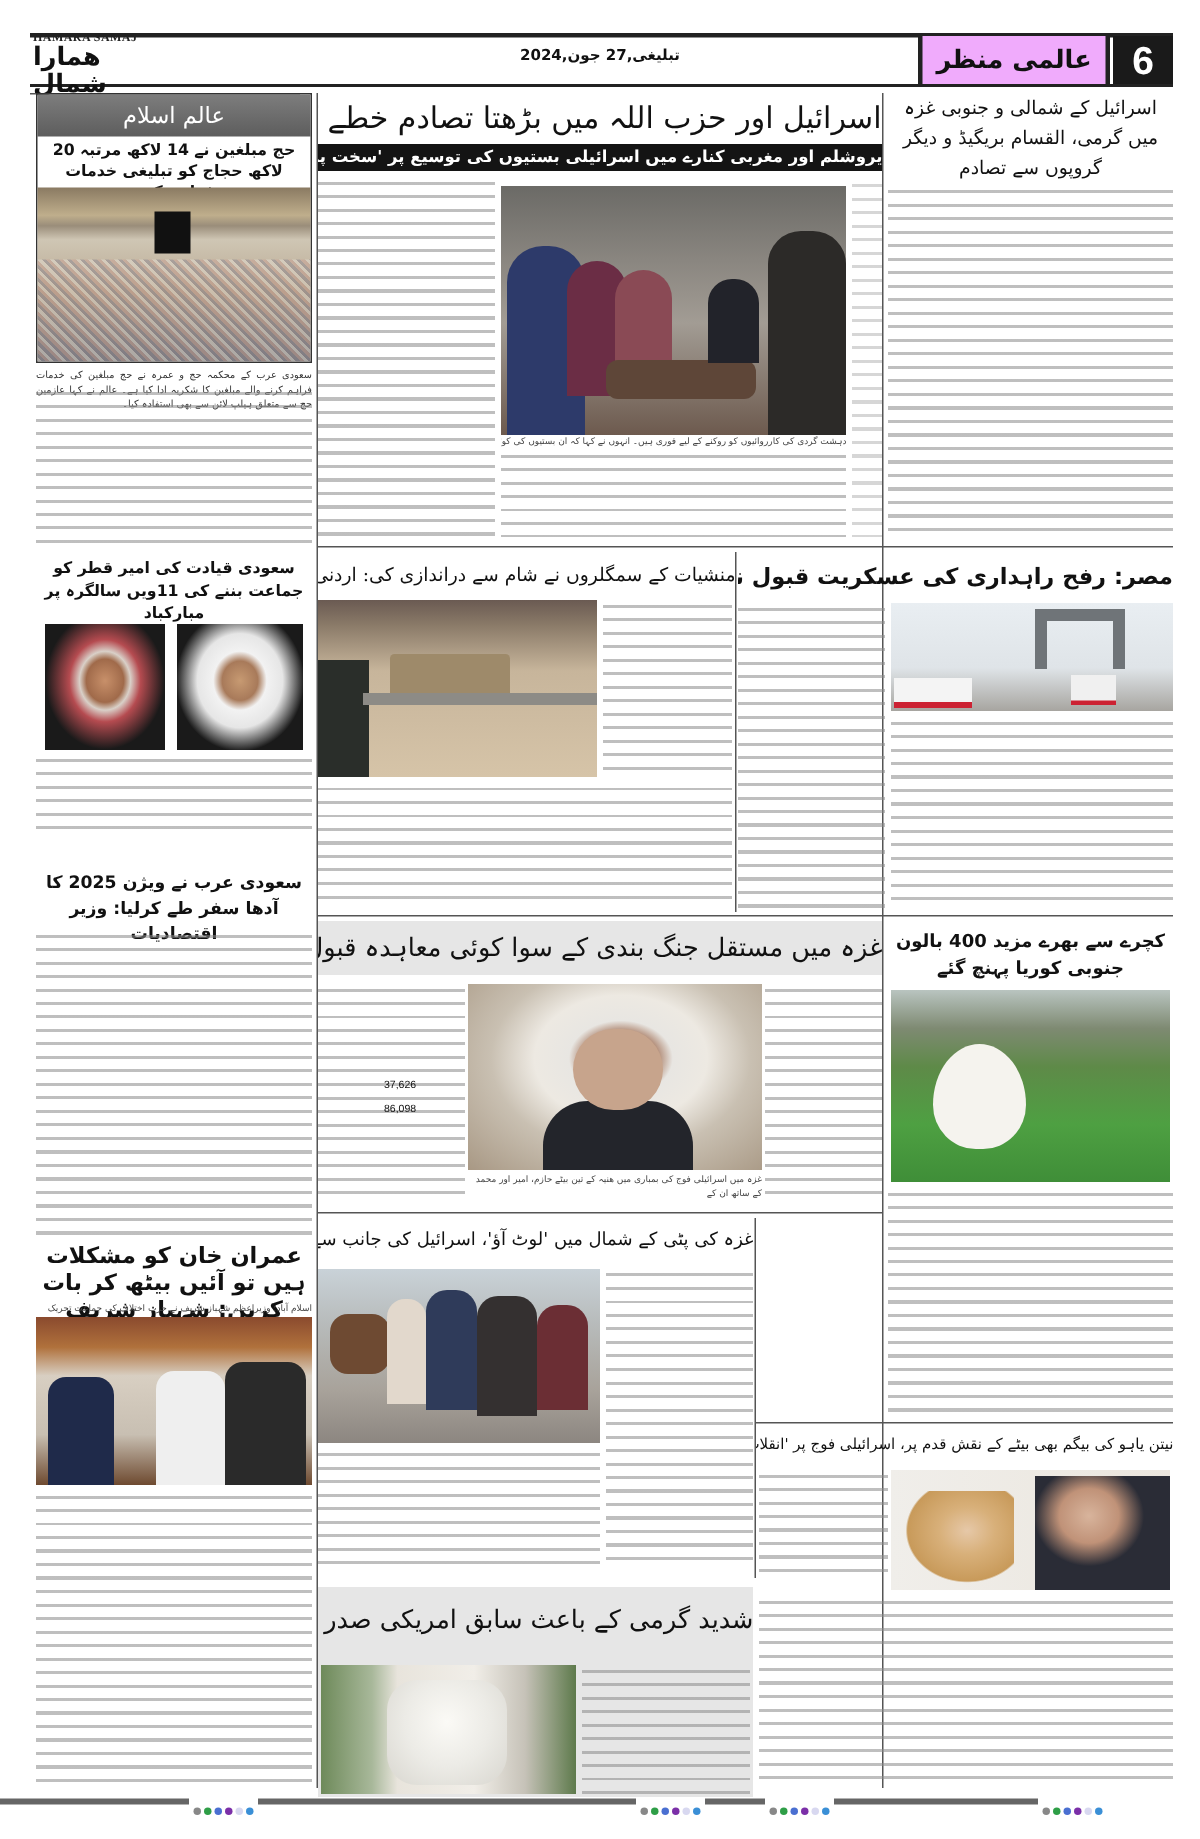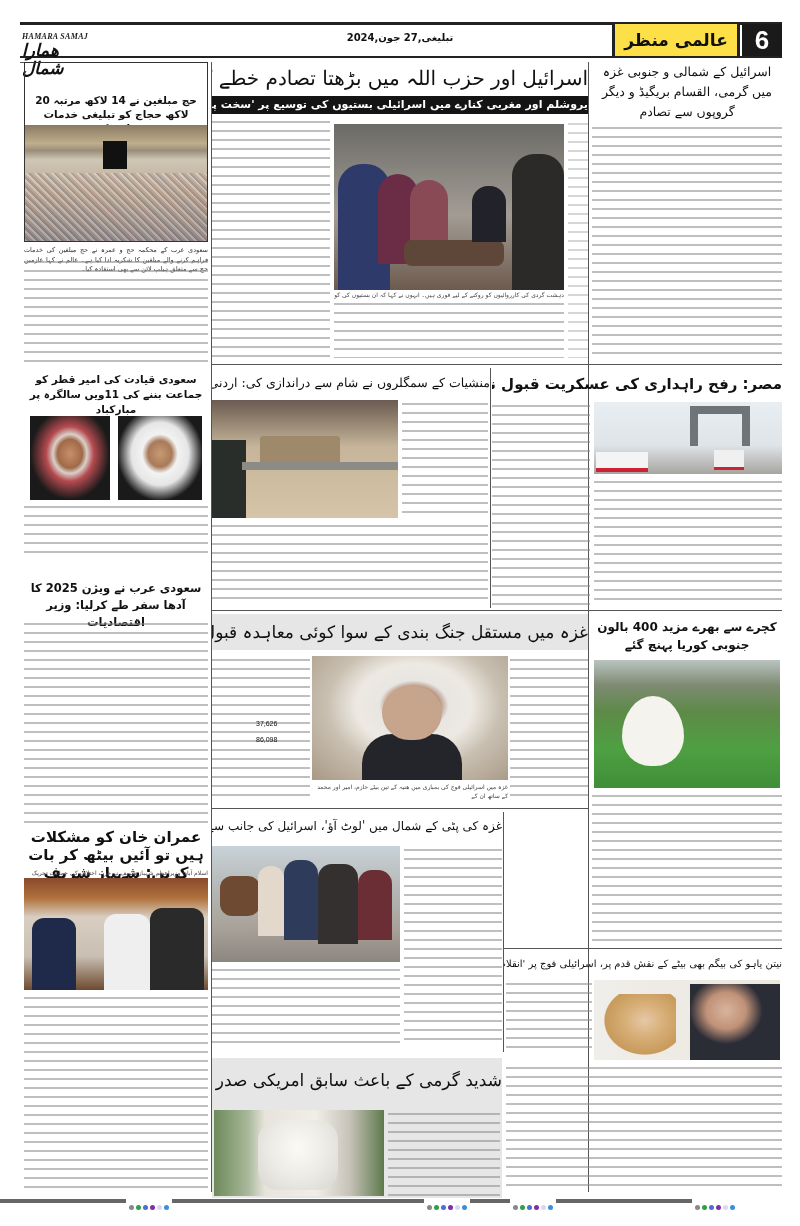--- a/index.html
+++ b/index.html
@@ -1,25 +1,25 @@
 <!DOCTYPE html>
 <html><head>
 <meta charset="utf-8">
 <style>
   * { box-sizing: border-box; margin: 0; padding: 0; }
   html, body { width: 800px; height: 1226px; background: #ffffff; overflow: hidden; }
   body { position: relative; font-family: "DejaVu Sans", sans-serif; color: #111; }
   .abs { position: absolute; }
   
   .masthead { left: 20px; top: 22px; width: 762px; height: 36px; border-top: 3px solid #222; border-bottom: 2px solid #222; }
-  .logo { left: 22px; top: 32px; width: 78px; height: 32px; font-style: italic; }
+  .logo { left: 22px; top: 20px; width: 78px; height: 32px; }
   .logo-en { font-family: "Liberation Serif", serif; font-weight: bold; font-size: 8px; color: #222; letter-spacing: 0.3px; white-space: nowrap; }
   .logo-ur { font-family: "DejaVu Sans", sans-serif; font-weight: bold; font-size: 17px; color: #111; line-height: 18px; direction: rtl; text-align: left; }
   .date { left: 300px; top: 32px; width: 200px; text-align: center; font-size: 10px; font-weight: bold; direction: rtl; }
-  .section-box { left: 612px; top: 24px; width: 128px; height: 32px; border-left: 3px solid #222; border-right: 3px solid #222; background: #fde047; }
+  .section-box { left: 612px; top: 24px; width: 128px; height: 32px; border-left: 3px solid #222; border-right: 3px solid #222; background: #f0abfc; }
   .section-title { font-size: 17px; font-weight: bold; text-align: center; line-height: 32px; direction: rtl; }
   .page-num { left: 742px; top: 24px; width: 40px; height: 32px; background: #1a1a1a; color: #fff; font-family: "Liberation Sans", sans-serif; font-weight: bold; font-size: 26px; text-align: center; line-height: 32px; }
   .rule { height: 1px; background: #555; }
   .vrule { width: 1px; background: #555; }
   
   .body-text { font-size: 6.5px; line-height: 9.6px; color: #333; direction: rtl; text-align: justify; overflow: hidden; }
   .lines { background: repeating-linear-gradient(to bottom, transparent 0, transparent 3px, #8a8a8a 3px, #8a8a8a 5px, transparent 5px, transparent 9px); }
   .hl-bold { font-weight: bold; color: #111; direction: rtl; text-align: center; }
   .hl-thin { font-family: "DejaVu Serif", serif; color: #111; direction: rtl; text-align: center; }
   .banner-black { background: #141414; color: #fff; font-weight: bold; direction: rtl; text-align: center; }
@@ -40,20 +40,23 @@
 <div class="abs section-box">
   <div class="section-title">عالمی منظر</div>
 </div>
 <div class="abs page-num">6</div>
 <div class="abs rule" style="left:20px;top:62px;width:180px;"></div>
 
 <div class="abs vrule" style="left:211px;top:62px;height:1130px;"></div>
 <div class="abs vrule" style="left:588px;top:62px;height:1130px;"></div>
 
 <div class="abs" style="left:24px;top:62px;width:184px;height:180px;border:1px solid #333;">
+  <div class="img" style="position:absolute;left:0;top:0;width:182px;height:28px;background:linear-gradient(#7d7d7d,#5d5d5d);">
+    <div style="color:#fff;font-family:'DejaVu Serif',serif;font-size:15px;text-align:center;line-height:28px;direction:rtl;">عالم اسلام</div>
+  </div>
   <div class="hl-bold" style="position:absolute;left:2px;top:30px;width:178px;font-size:10.5px;line-height:14px;">حج مبلغین نے 14 لاکھ مرتبہ 20 لاکھ حجاج کو تبلیغی خدمات فراہم کیں</div>
   <div class="img" style="position:absolute;left:0;top:62px;width:182px;height:116px;background:linear-gradient(to bottom,#8a7a62 0,#bfae8c 16%,#9a8d7a 22%,#cfc6b4 30%,#b9a992 60%,#8e8a86 100%);">
     <div style="position:absolute;left:78px;top:16px;width:24px;height:28px;background:#111;"></div>
     <div style="position:absolute;left:0;top:48px;width:182px;height:68px;background:repeating-linear-gradient(45deg,rgba(255,255,255,.25) 0 2px,rgba(80,80,120,.25) 2px 4px,rgba(200,120,120,.2) 4px 6px);"></div>
   </div>
 </div>
 <div class="abs body-text" style="left:24px;top:246px;width:184px;height:120px;">سعودی عرب کے محکمہ حج و عمرہ نے حج مبلغین کی خدمات فراہم کرنے والے مبلغین کا شکریہ ادا کیا ہے۔ عالم نے کہا عازمین حج سے متعلق ہیلپ لائن سے بھی استفادہ کیا۔</div>
 <div class="abs lines" style="left:24px;top:258px;width:184px;height:108px;opacity:.55;"></div>
 
 <div class="abs hl-bold" style="left:24px;top:372px;width:184px;font-size:10.5px;line-height:15px;">سعودی قیادت کی امیر قطر کو جماعت بننے کی 11ویں سالگرہ پر مبارکباد</div>

